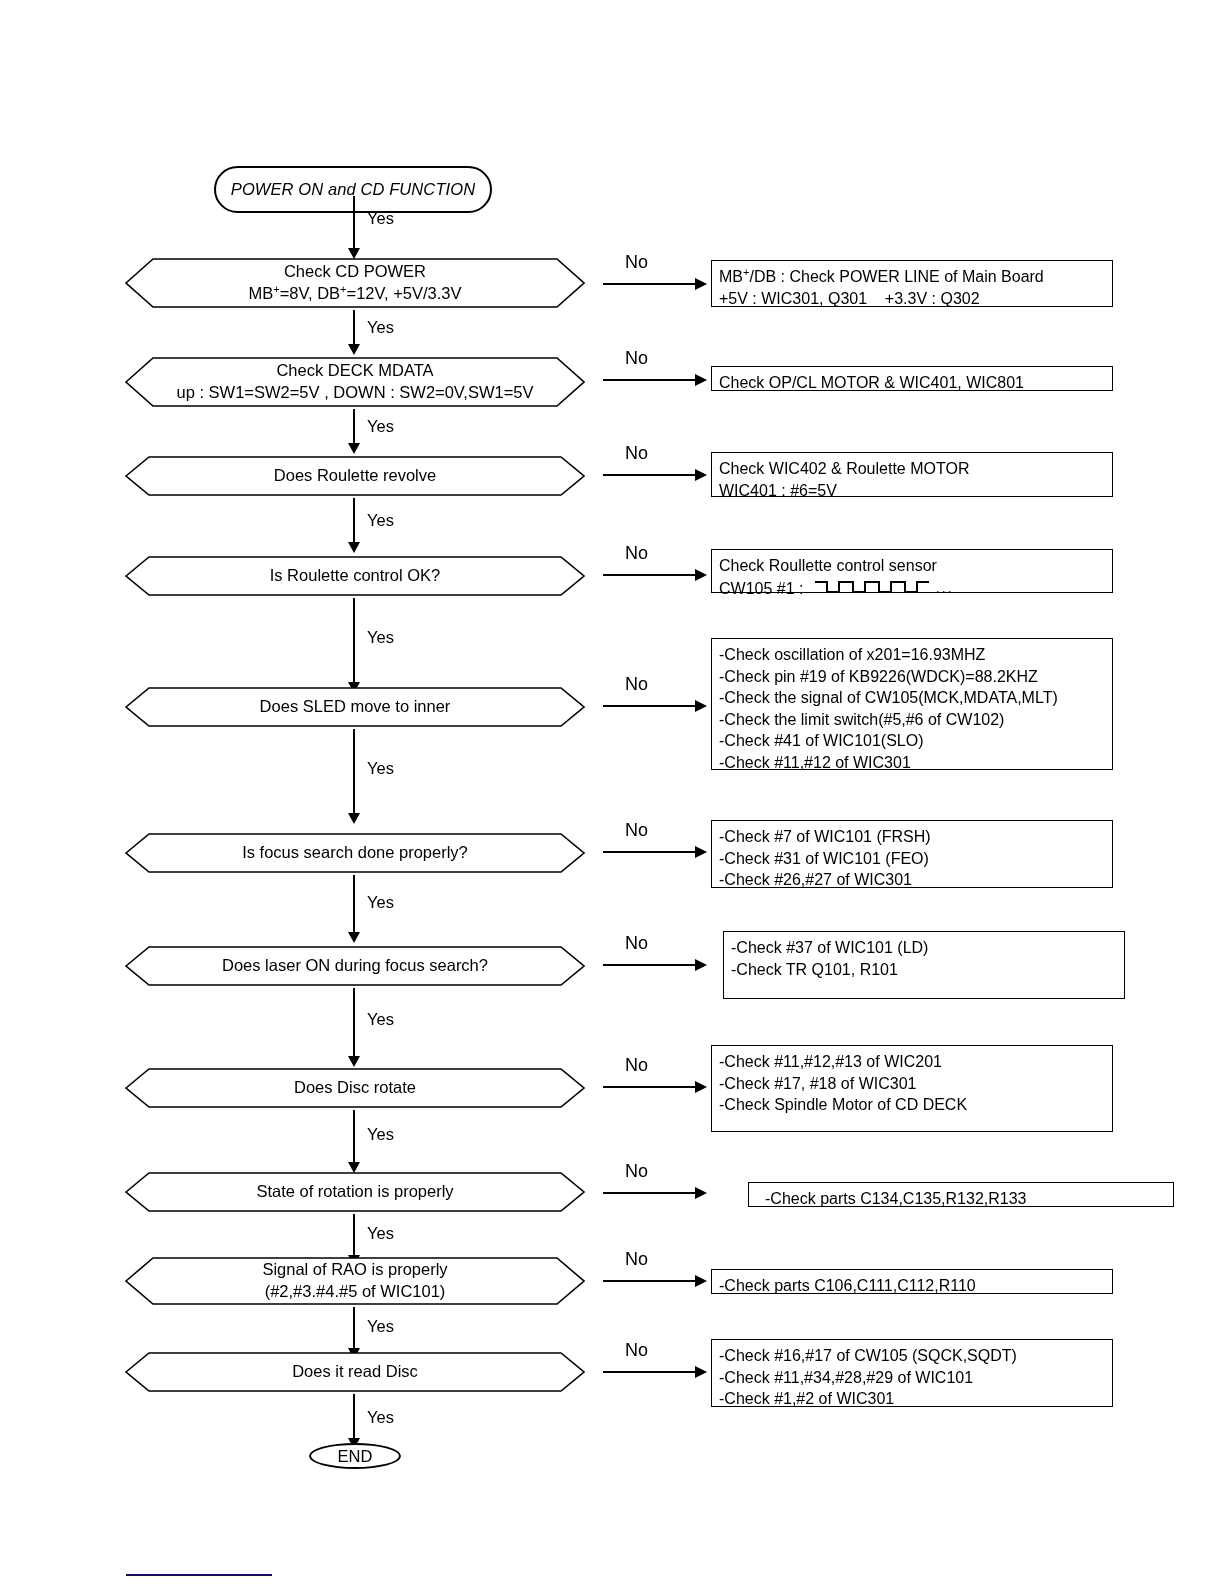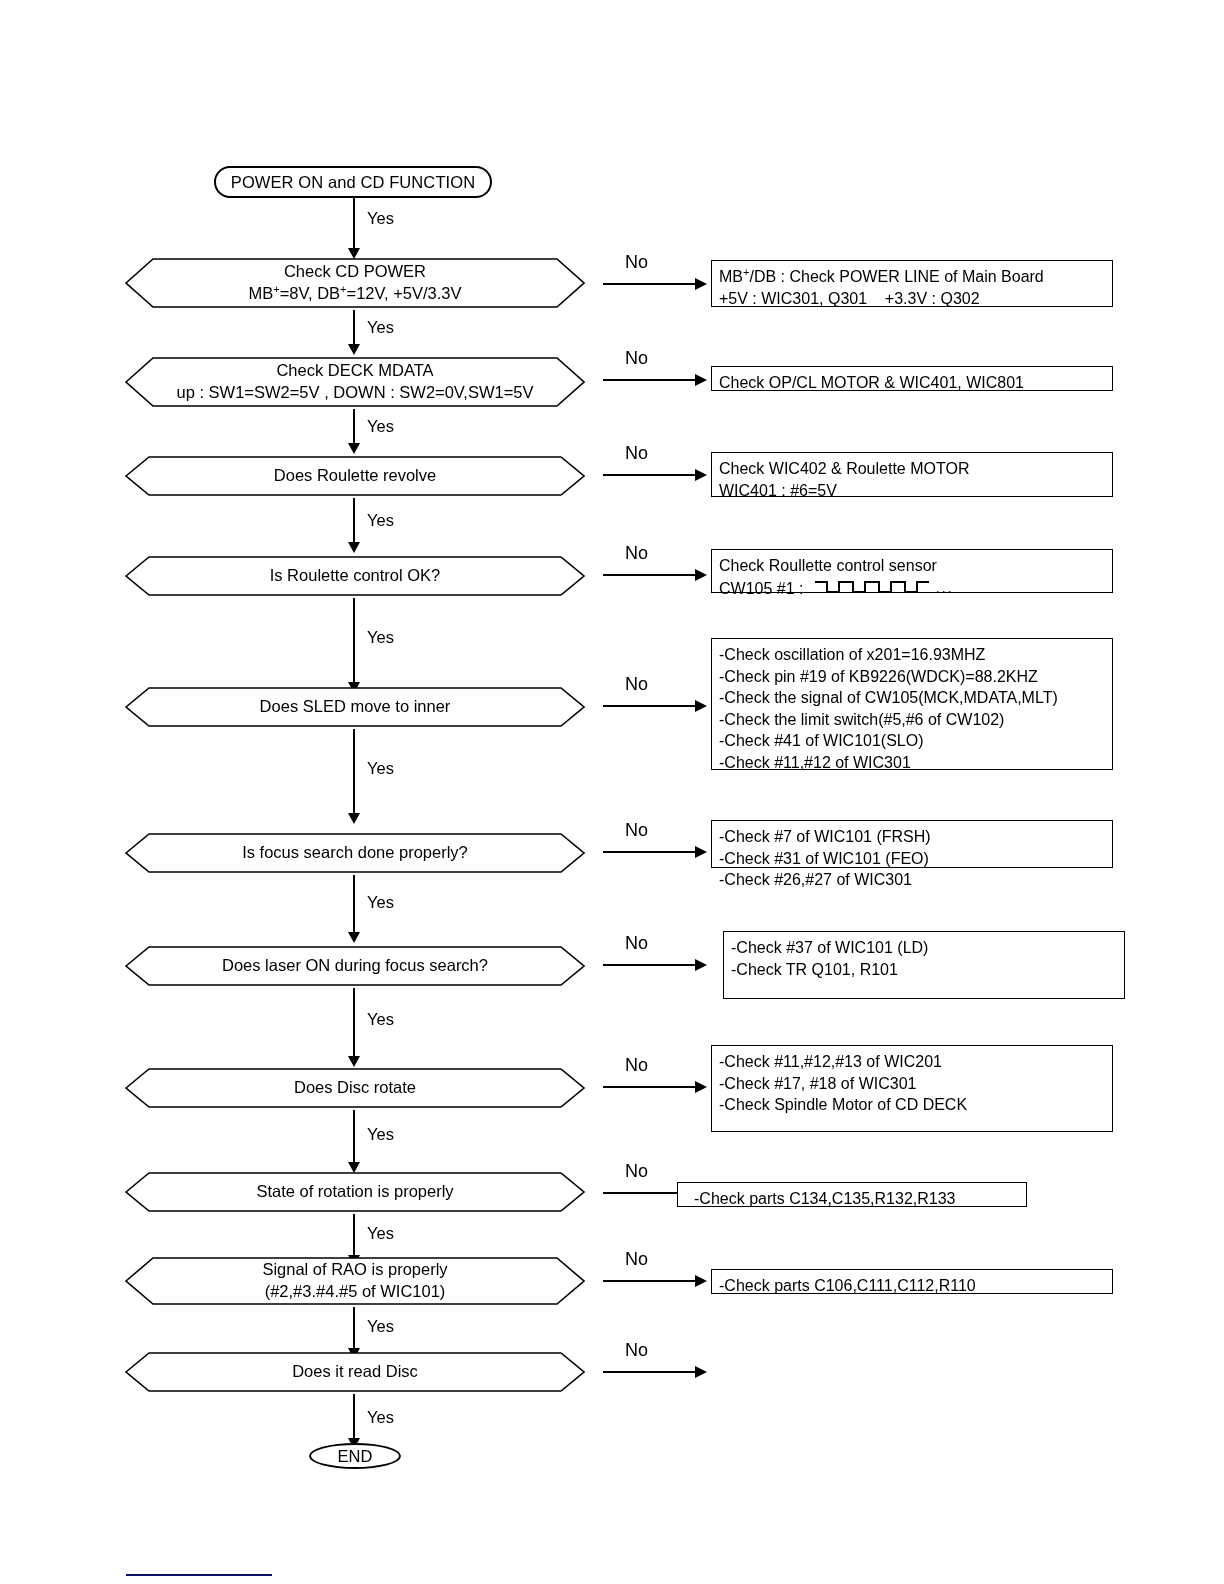--- a/index.html
+++ b/index.html
@@ -161,21 +161,21 @@
     position: absolute;
     background: #0d0d6b;
     height: 2.2px;
   }
 </style>
 </head>
 <body>
 
 <div id="page">
 
-  <div class="terminator" style="left:214px; top:166px; width:278px; height:32px;">
+  <div class="terminator" style="left:214px; top:166px; width:278px; height:47px;font-style:italic;">
     <span>POWER ON and CD FUNCTION</span>
   </div>
 
   <div class="vconn" style="left:353px; top:196px;">
     <div class="stem" style="height:52px;"></div>
     <div class="head" style="top:52px;"></div>
     <div class="vlabel" style="top:13px;">Yes</div>
   </div>
 
   <div class="hexwrap" style="left:125px; top:258px; width:460px; height:50px;">
@@ -313,21 +313,21 @@
     </svg>
     <div class="hexlabel">
       <span>Is focus search done properly?</span>
     </div>
   </div>
   <div class="hconn" style="left:603px; top:851px; width:110px;">
     <div class="stem" style="width:93px;"></div>
     <div class="head" style="left:92px;"></div>
     <div class="hlabel" style="left:22px; top:-31px;">No</div>
   </div>
-  <div class="actionbox" style="left:711px; top:820px; width:402px; height:48px;">
+  <div class="actionbox" style="left:711px; top:820px; width:402px; height:68px;">
     <span class="ln">-Check #7 of WIC101 (FRSH)</span>
     <span class="ln">-Check #31 of WIC101 (FEO)</span>
     <span class="ln">-Check #26,#27 of WIC301</span>
   </div>
 
   <div class="vconn" style="left:353px; top:875px;">
     <div class="stem" style="height:57px;"></div>
     <div class="head" style="top:57px;"></div>
     <div class="vlabel" style="top:18px;">Yes</div>
   </div>
@@ -387,21 +387,21 @@
     </svg>
     <div class="hexlabel">
       <span>State of rotation is properly</span>
     </div>
   </div>
   <div class="hconn" style="left:603px; top:1192px; width:110px;">
     <div class="stem" style="width:93px;"></div>
     <div class="head" style="left:92px;"></div>
     <div class="hlabel" style="left:22px; top:-31px;">No</div>
   </div>
-  <div class="actionbox" style="left:677px; top:1182px; width:350px; height:25px;padding-left:16px;">
+  <div class="actionbox" style="left:748px; top:1182px; width:426px; height:25px;padding-left:16px;">
     <span class="ln">-Check parts C134,C135,R132,R133</span>
   </div>
 
   <div class="vconn" style="left:353px; top:1214px;">
     <div class="stem" style="height:41px;"></div>
     <div class="head" style="top:41px;"></div>
     <div class="vlabel" style="top:10px;">Yes</div>
   </div>
 
   <div class="hexwrap" style="left:125px; top:1257px; width:460px; height:48px;">
@@ -434,20 +434,25 @@
     </svg>
     <div class="hexlabel">
       <span>Does it read Disc</span>
     </div>
   </div>
   <div class="hconn" style="left:603px; top:1371px; width:110px;">
     <div class="stem" style="width:93px;"></div>
     <div class="head" style="left:92px;"></div>
     <div class="hlabel" style="left:22px; top:-31px;">No</div>
   </div>
+  <div class="actionbox" style="left:711px; top:1339px; width:402px; height:68px;">
+    <span class="ln">-Check #16,#17 of CW105 (SQCK,SQDT)</span>
+    <span class="ln">-Check #11,#34,#28,#29 of WIC101</span>
+    <span class="ln">-Check #1,#2 of WIC301</span>
+  </div>
 
   <div class="vconn" style="left:353px; top:1394px;">
     <div class="stem" style="height:44px;"></div>
     <div class="head" style="top:44px;"></div>
     <div class="vlabel" style="top:14px;">Yes</div>
   </div>
 
   <div class="ellipse-node" style="left:309px; top:1443px; width:92px; height:26px;">
     <span>END</span>
   </div>

